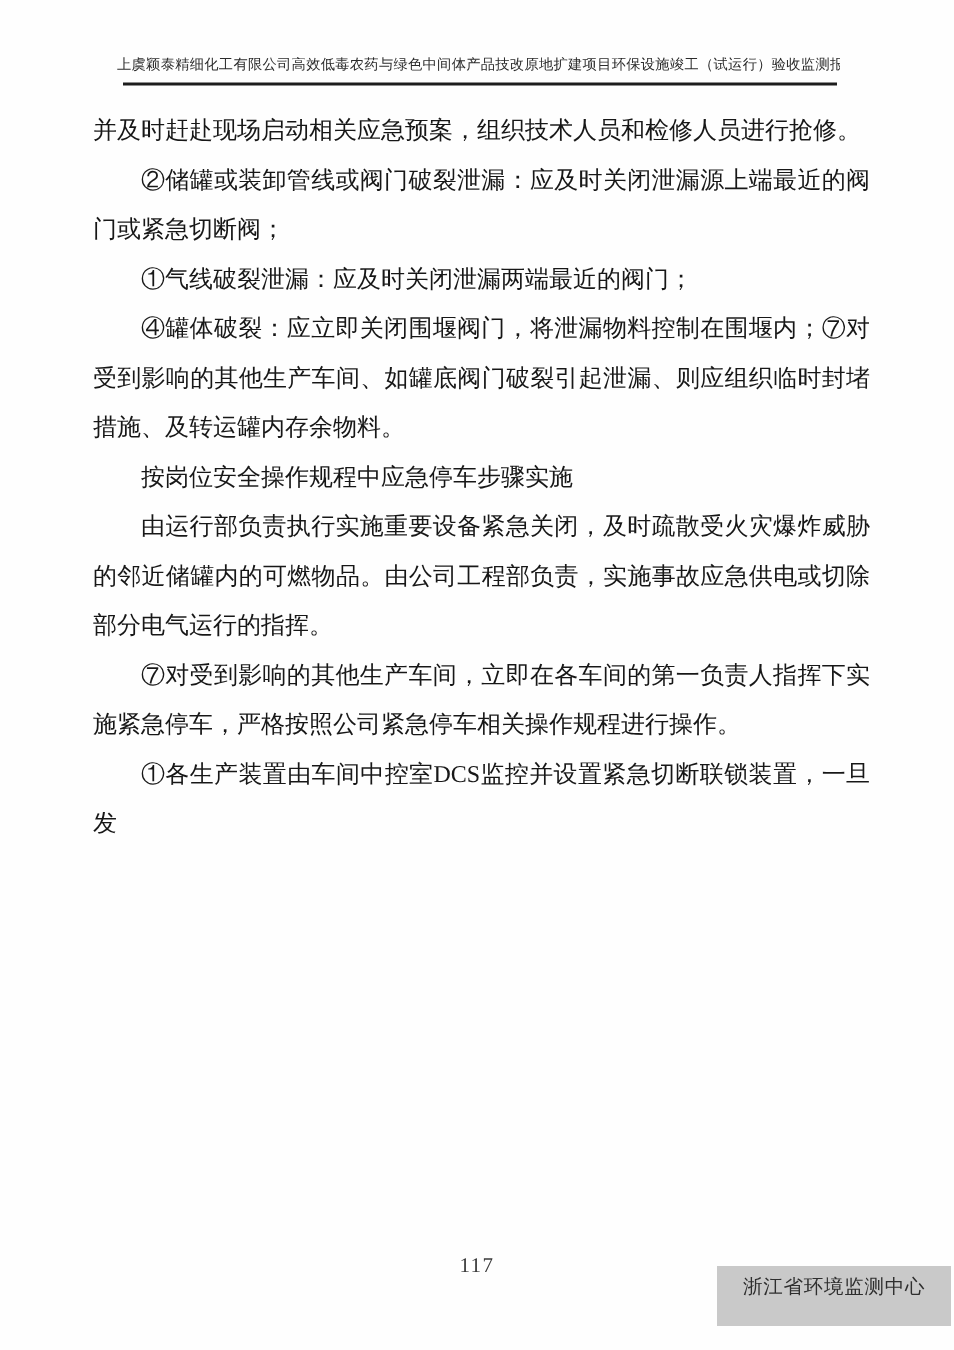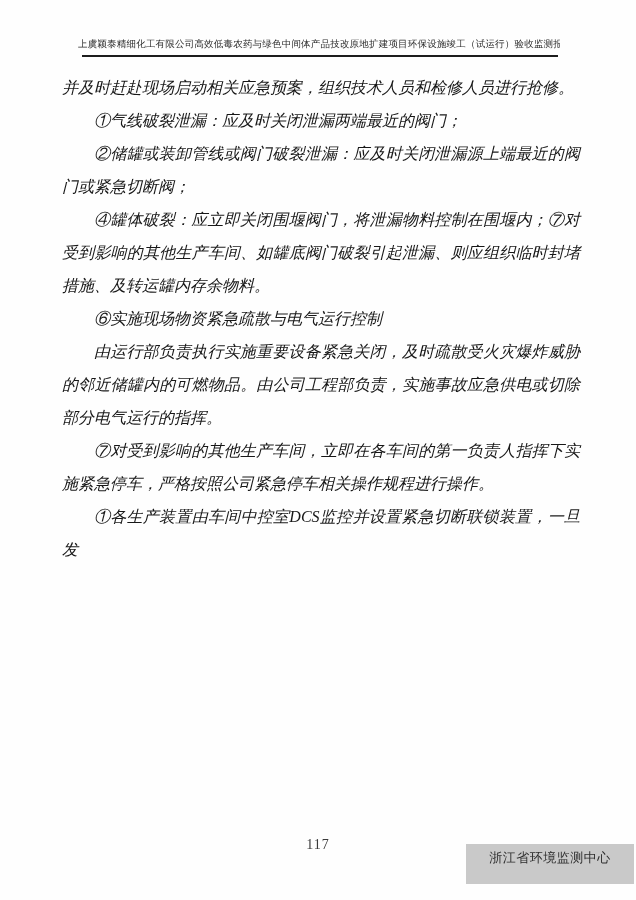--- a/index.html
+++ b/index.html
@@ -42,21 +42,20 @@
   }
   .doc-body {
     position: absolute;
     top: 71px;
     left: 62px;
     width: 518px;
     font-size: 16px;
     line-height: 33px;
     color: #171717;
     text-align: justify;
-    font-style: italic;
   }
   .doc-body p {
     margin: 0;
     padding: 0;
   }
   .doc-body p.indent {
     text-indent: 2em;
   }
   .page-number {
     position: absolute;
@@ -65,21 +64,21 @@
     right: 0;
     text-align: center;
     font-size: 14px;
     color: #3a3a3a;
     letter-spacing: 1px;
   }
   .stamp {
     position: absolute;
     right: 2px;
     bottom: 16px;
-    width: 168px;
+    width: 156px;
     height: 40px;
     background: #c9c9c9;
     color: #2e2e2e;
     font-size: 13px;
     text-align: center;
     padding-top: 5px;
     box-sizing: border-box;
     letter-spacing: 0.5px;
   }
 </style>
@@ -87,24 +86,24 @@
 <body>
 
 <div class="page">
 
   <div class="doc-header scan">上虞颖泰精细化工有限公司高效低毒农药与绿色中间体产品技改原地扩建项目环保设施竣工（试运行）验收监测报告（修订稿）</div>
 
   <div class="header-rule"></div>
 
   <div class="doc-body scan">
     <p class="para">并及时赶赴现场启动相关应急预案，组织技术人员和检修人员进行抢修。</p>
+    <p class="para indent">②储罐或装卸管线或阀门破裂泄漏：应及时关闭泄漏源上端最近的阀门或紧急切断阀；</p>
     <p class="para indent">①气线破裂泄漏：应及时关闭泄漏两端最近的阀门；</p>
-    <p class="para indent">②储罐或装卸管线或阀门破裂泄漏：应及时关闭泄漏源上端最近的阀门或紧急切断阀；</p>
     <p class="para indent">④罐体破裂：应立即关闭围堰阀门，将泄漏物料控制在围堰内；⑦对受到影响的其他生产车间、如罐底阀门破裂引起泄漏、则应组织临时封堵措施、及转运罐内存余物料。</p>
-    <p class="para indent">⑥实施现场物资紧急疏散与电气运行控制</p>
+    <p class="para indent">按岗位安全操作规程中应急停车步骤实施</p>
     <p class="para indent">由运行部负责执行实施重要设备紧急关闭，及时疏散受火灾爆炸威胁的邻近储罐内的可燃物品。由公司工程部负责，实施事故应急供电或切除部分电气运行的指挥。</p>
     <p class="para indent">⑦对受到影响的其他生产车间，立即在各车间的第一负责人指挥下实施紧急停车，严格按照公司紧急停车相关操作规程进行操作。</p>
     <p class="para indent">①各生产装置由车间中控室DCS监控并设置紧急切断联锁装置，一旦发</p>
   </div>
 
   <div class="page-number scan">117</div>
 
   <div class="stamp scan">浙江省环境监测中心</div>
 
 </div>

